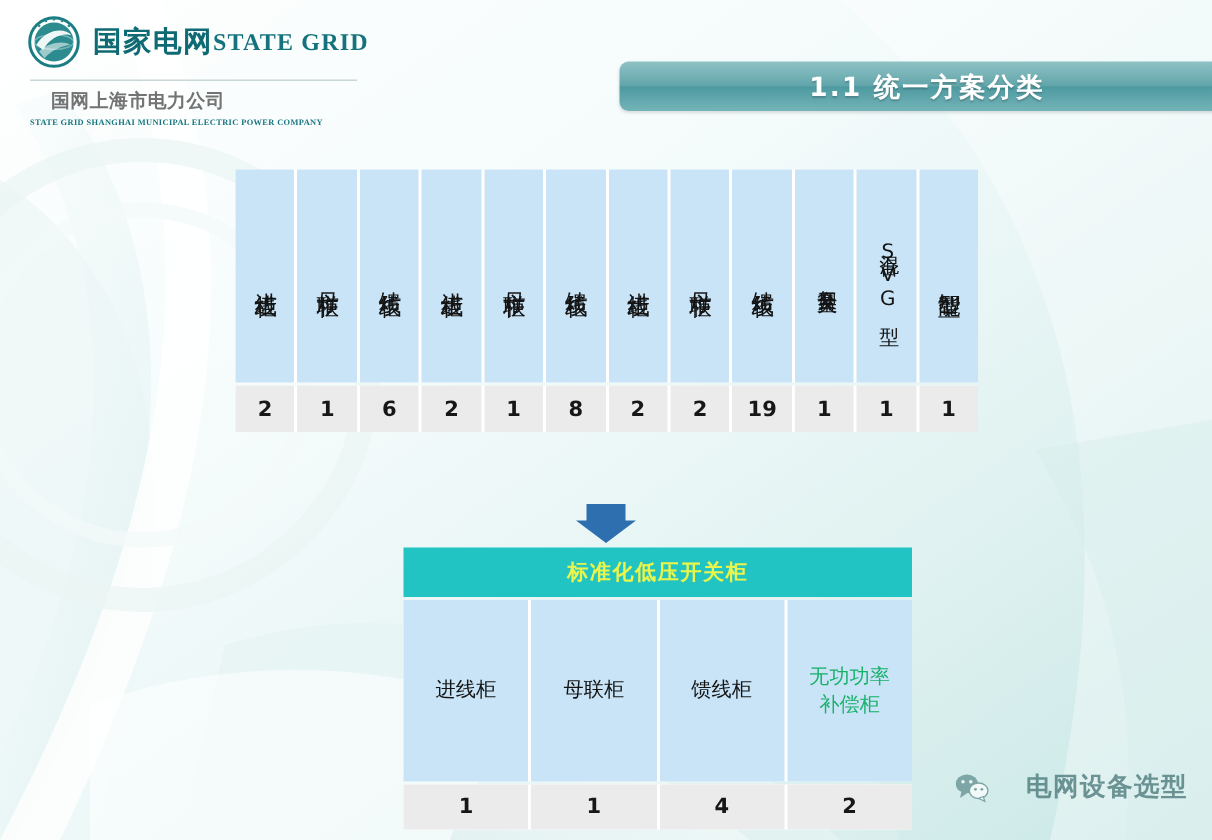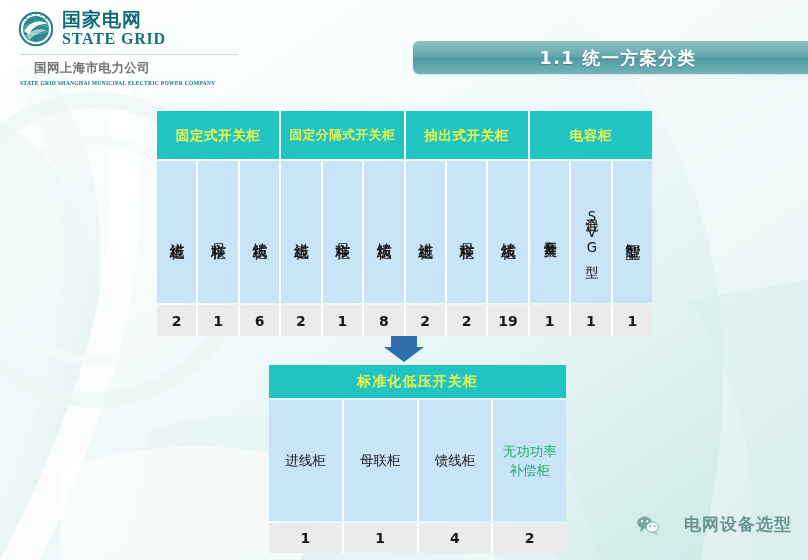--- a/index.html
+++ b/index.html
@@ -13,21 +13,21 @@
   
   #bg { position:absolute; inset:0; z-index:0; }
 
   
   #logo-block{
     position:absolute; left:18px; top:10px; z-index:5;
     display:flex; flex-direction:column; gap:2px;
   }
   .logo-row1{ display:flex; align-items:center; gap:8px; }
   .sg-mark{ width:36px; height:36px; flex:0 0 36px; }
-  .sg-names{ display:flex; flex-direction:column; line-height:1; }
+  .sg-names{ display:flex; flex-direction:row; line-height:1; }
   .sg-cn{
     font-size:19px; font-weight:bold; color:#0f6b73;
     letter-spacing:1px; font-family:"DejaVu Sans",sans-serif;
   }
   .sg-en{
     font-size:16px; font-weight:bold; color:#14737c;
     letter-spacing:0.8px; margin-top:2px;
     font-family:Liberation Serif, serif;
   }
   .logo-sep{
@@ -87,21 +87,21 @@
     display:flex; align-items:center; justify-content:center;
     font-size:14px; font-weight:bold; color:#171717;
     font-family:"DejaVu Sans",sans-serif;
   }
 
   
   #flow-arrow{ position:absolute; left:383px; top:336px; z-index:4; }
 
   
   #sub-table{
-    position:absolute; left:269px; top:365px; width:297px; z-index:4;
+    position:absolute; left:269px; top:365px; width:339px; z-index:4;
   }
   #sub-head{
     height:33px; background:#21c3c3;
     display:flex; align-items:center; justify-content:center;
     color:#e9f54a; font-size:14px; font-weight:bold; letter-spacing:1.1px;
     font-family:"DejaVu Sans",sans-serif;
   }
   #sub-cols{ display:flex; height:121px; gap:2px; margin-top:2px; background:#fff; }
   .sub-cell{
     background:#c9e4f7; flex:1 1 0;
@@ -187,35 +187,20 @@
   <div class="logo-sep"></div>
   <div class="sg-sub-cn">国网上海市电力公司</div>
   <div class="sg-sub-en">STATE GRID SHANGHAI MUNICIPAL ELECTRIC POWER COMPANY</div>
 </div>
 
 <div id="title-banner">
   <span class="t">1.1 统一方案分类</span>
 </div>
 
 <div id="main-table">
-  <div class="grp-row" id="grp-row">
-      <div class="grp-cell" style="flex: 3 1 0px;">
-        <span style="display: block;">固定式开关柜</span>
-      </div>
-      <div class="grp-cell two" style="flex: 3 1 0px;">
-        <span style="display: block;">固定分隔式</span>
-        <span style="display: block;">开关柜</span>
-      </div>
-      <div class="grp-cell" style="flex: 3 1 0px;">
-        <span style="display: block;">抽出式开关柜</span>
-      </div>
-      <div class="grp-cell" style="flex: 3 1 0px;">
-        <span style="display: block;">电容柜</span>
-      </div>
-    </div>
   <div class="vert-row" id="vert-row">
       <div class="vert-cell">
         <div class="vtext">进线柜</div>
       </div>
       <div class="vert-cell">
         <div class="vtext">母联柜</div>
       </div>
       <div class="vert-cell">
         <div class="vtext">馈线柜</div>
       </div>

